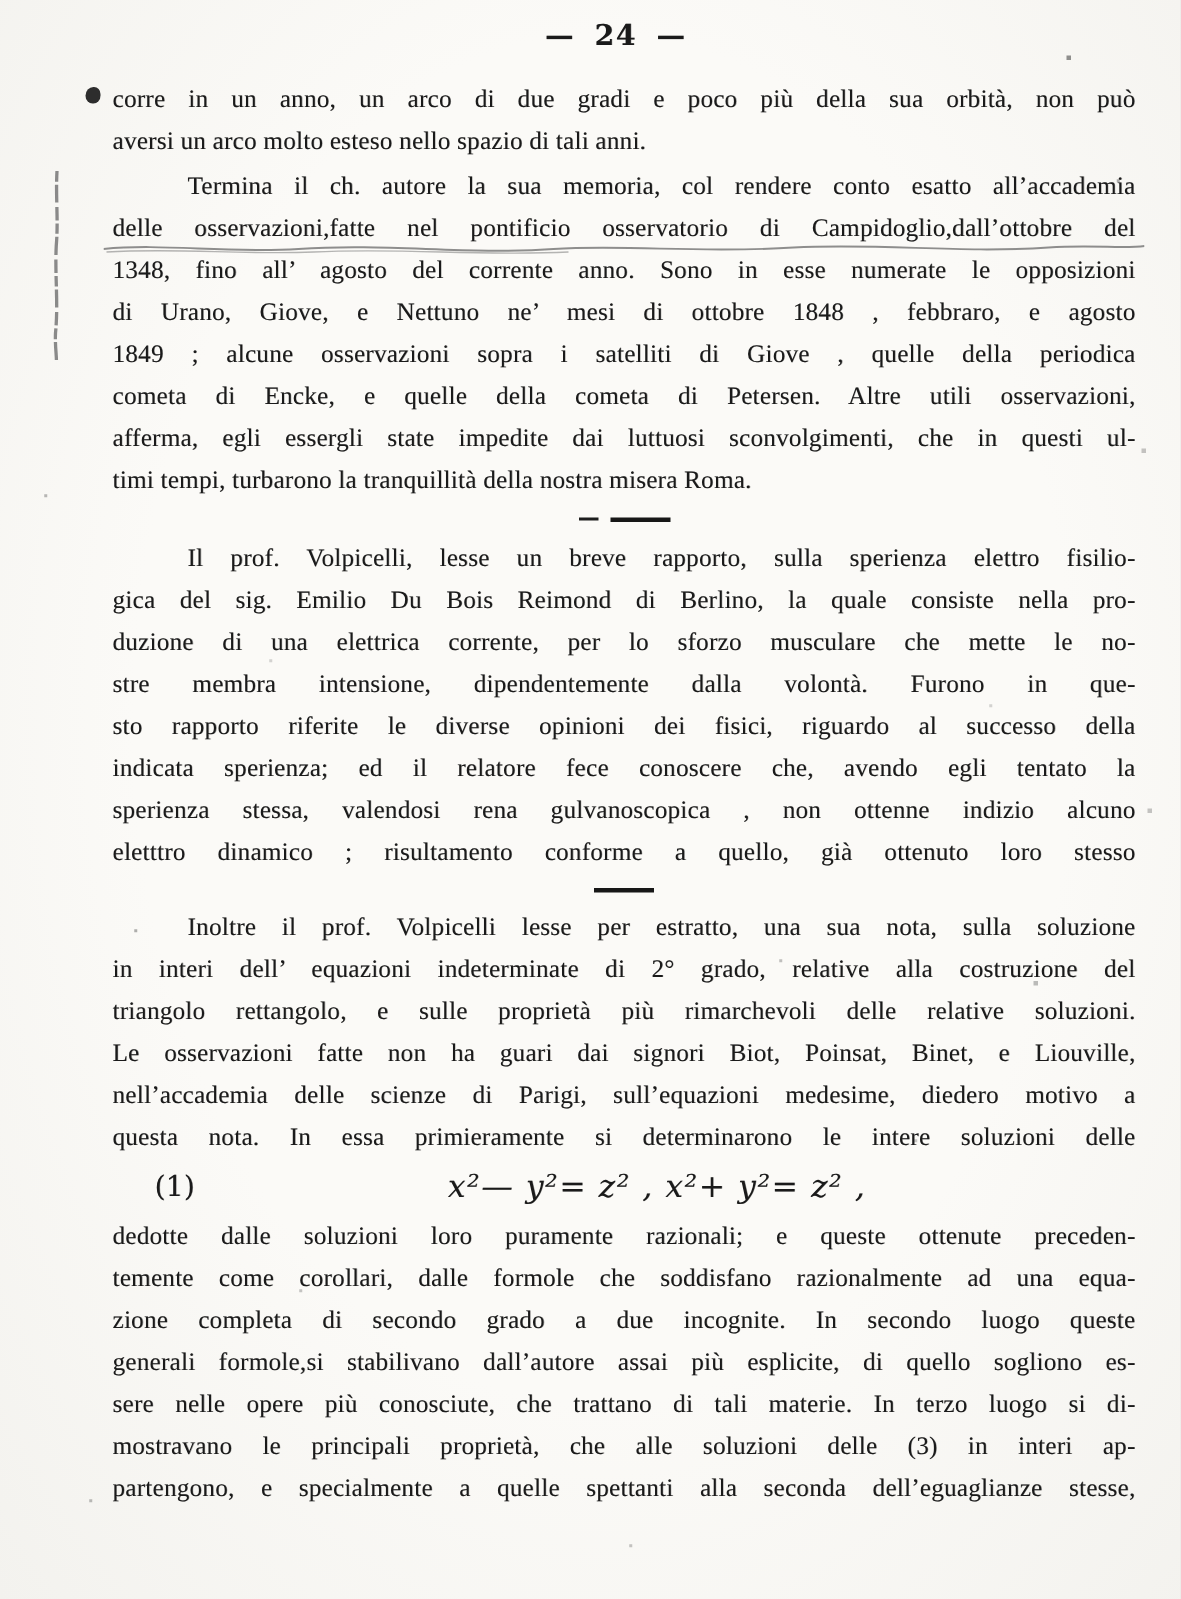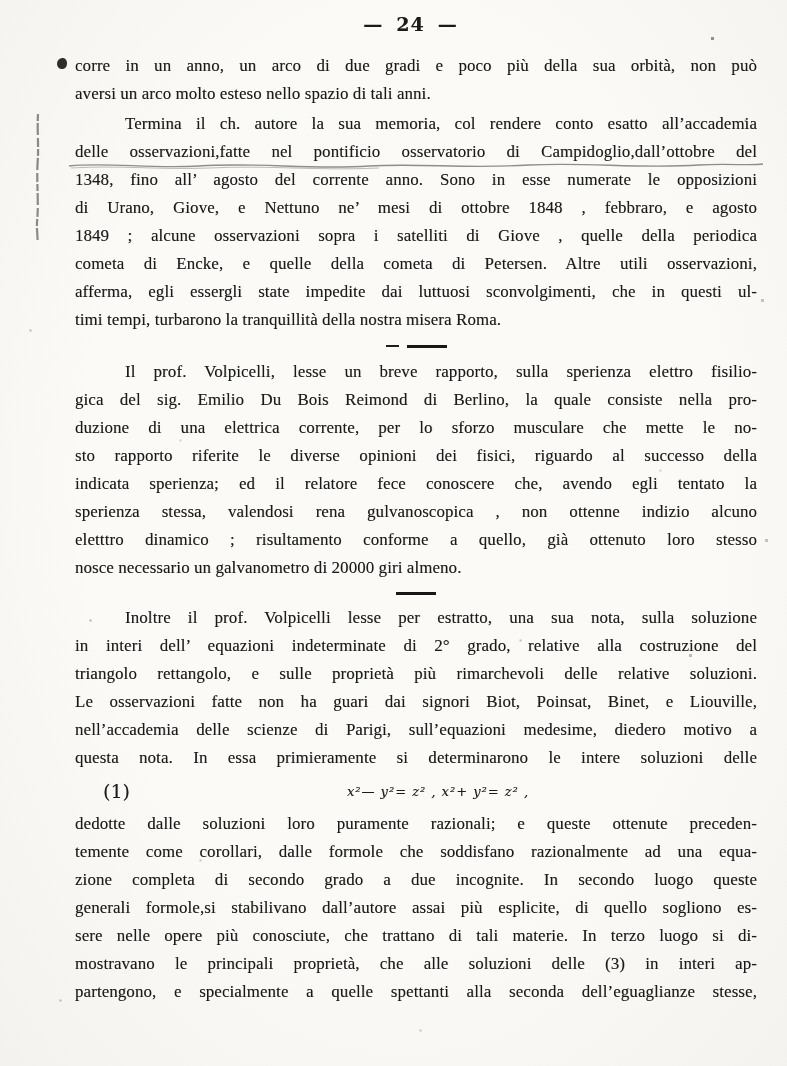--- a/index.html
+++ b/index.html
@@ -49,21 +49,21 @@
     height: 38px;
     display: flex;
     align-items: center;
   }
   .eq-label { font-size: 19px; margin-left: 28px; }
   .eq-expr {
     position: absolute;
     left: 0; right: 0;
     text-align: center;
     font-style: italic;
-    font-size: 13px;
+    font-size: 21px;
     letter-spacing: 1px;
     transform: translateX(22px);
   }
   
   .margin-mark { position: absolute; left: 33px; top: 112px; }
   
   .wavy-mark { position: absolute; left: -6px; top: 48px; width: 694px; height: 14px; }
   
   .ink-blot {
     position: absolute;
@@ -129,25 +129,25 @@
 
     <div class="divider d1">
       <span class="bar-s"></span>
       <span class="bar-l"></span>
     </div>
 
     <div class="para">
       <div class="line indent">Il prof. Volpicelli, lesse un breve rapporto, sulla sperienza elettro fisilio-</div>
       <div class="line">gica del sig. Emilio Du Bois Reimond di Berlino, la quale consiste nella pro-</div>
       <div class="line">duzione di una elettrica corrente, per lo sforzo musculare che mette le no-</div>
+      <div class="line">stre membra intensione, dipendentemente dalla volontà. Furono in que-</div>
       <div class="line">sto rapporto riferite le diverse opinioni dei fisici, riguardo al successo della</div>
       <div class="line">indicata sperienza; ed il relatore fece conoscere che, avendo egli tentato la</div>
       <div class="line">sperienza stessa, valendosi rena gulvanoscopica , non ottenne indizio alcuno</div>
       <div class="line">eletttro dinamico ; risultamento conforme a quello, già ottenuto loro stesso</div>
-      <div class="line endline">nosce necessario un galvanometro di 20000 giri almeno.</div>
     </div>
 
     <div class="divider d2">
       <span class="bar-l"></span>
     </div>
 
     <div class="para">
       <div class="line indent">Inoltre il prof. Volpicelli lesse per estratto, una sua nota, sulla soluzione</div>
       <div class="line">in interi dell’ equazioni indeterminate di 2° grado, relative alla costruzione del</div>
       <div class="line">triangolo rettangolo, e sulle proprietà più rimarchevoli delle relative soluzioni.</div>

